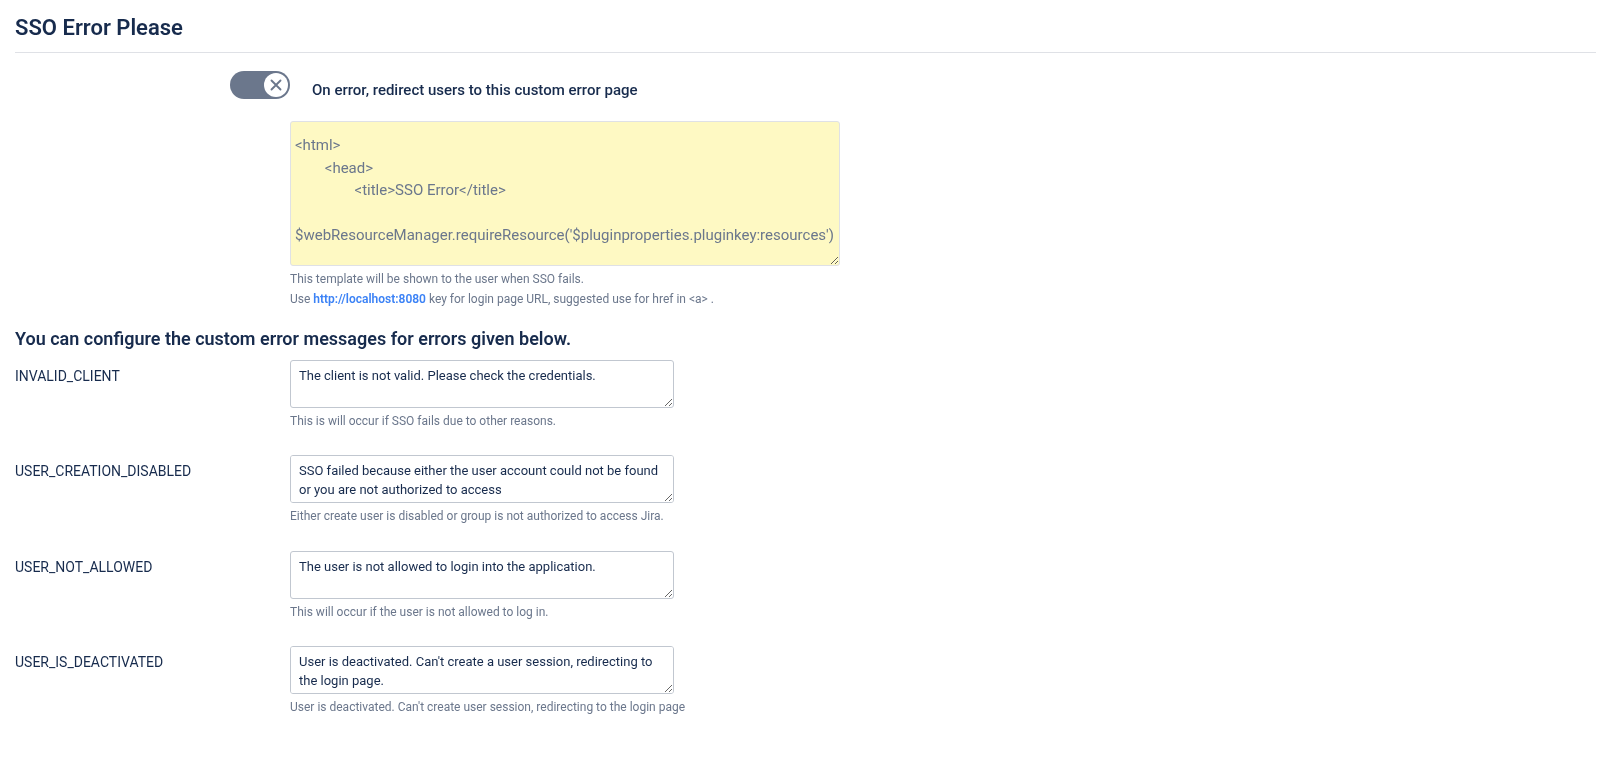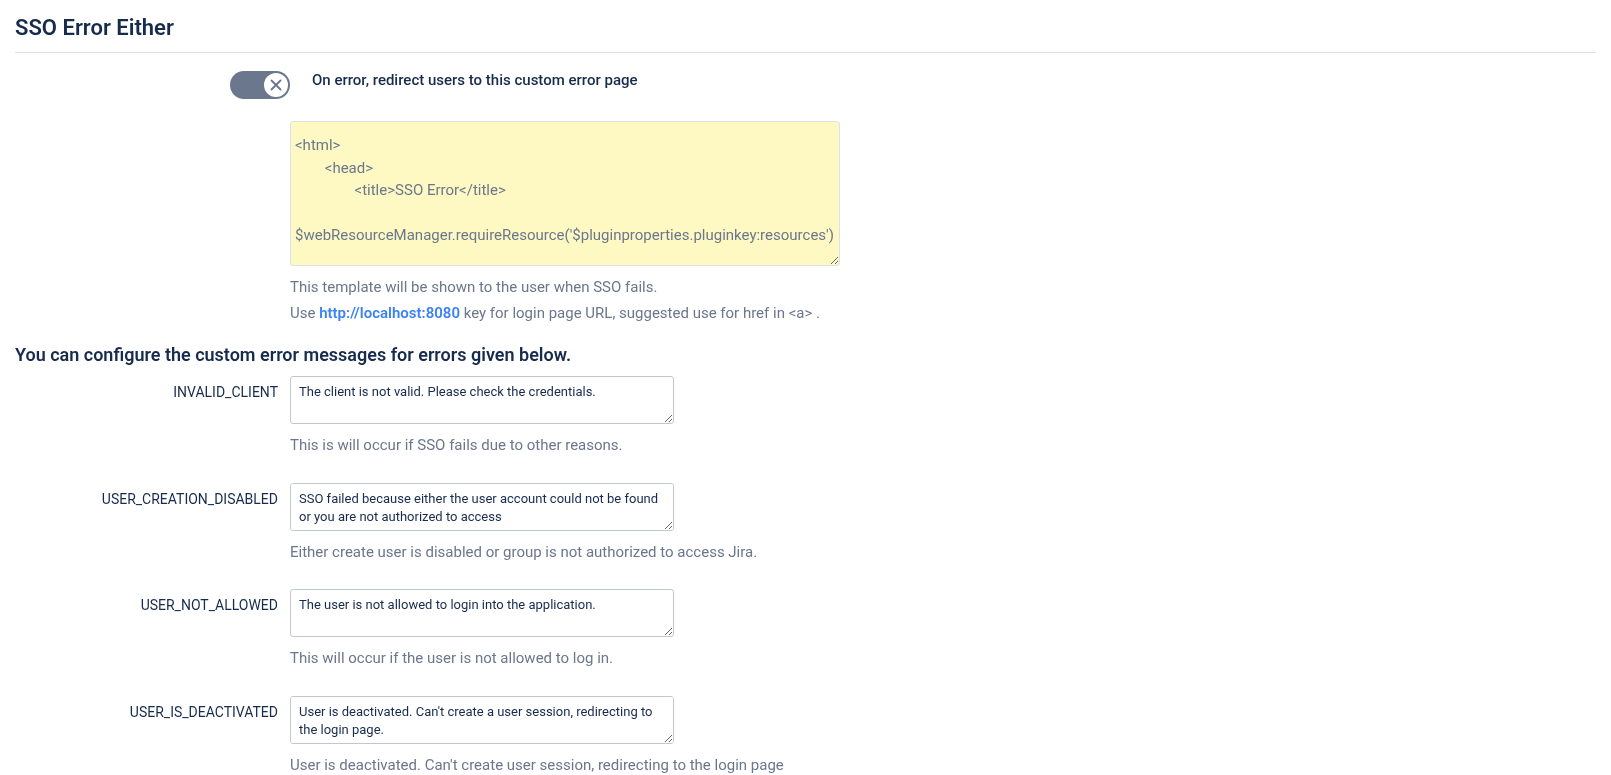--- a/index.html
+++ b/index.html
@@ -28,32 +28,32 @@
       margin: 18px 0 11px 0;
     }
     .form-row {
       display: flex;
       align-items: flex-start;
       margin-bottom: 4px;
     }
     .form-label-col {
       width: 275px;
       flex-shrink: 0;
-      text-align: right;
+      text-align: left;
       padding-right: 12px;
       padding-top: 8px;
       font-size: 14px;
       color: #172b4d;
     }
     .form-field-col {
       flex: 1;
     }
     .toggle-row {
       display: flex;
-      align-items: flex-start;
+      align-items: flex-end;
       margin-bottom: 22px;
     }
     .toggle-label-col {
       width: 275px;
       flex-shrink: 0;
       padding-right: 0;
       display: flex;
       justify-content: flex-end;
     }
     .toggle-switch {
@@ -92,23 +92,22 @@
       border-radius: 3px;
       padding: 12px 4px;
       font-family: inherit;
       font-size: 15px;
       color: #6b778c;
       line-height: 1.5;
       resize: both;
       overflow-y: scroll;
     }
     .help-text {
-      font-size: 15px;
+      font-size: 12px;
       color: #6b778c;
-      margin-top: 6px;
       line-height: 1.7;
     }
     .help-text b { color: #3b82f6; font-weight: 600; }
     .small-textarea {
       width: 384px;
       height: 48px;
       border: 1px solid #c1c7d0;
       border-radius: 3px;
       padding: 6px 8px;
       font-family: inherit;
@@ -118,21 +117,21 @@
       resize: both;
       overflow-y: scroll;
     }
     .field-group {
       margin-bottom: 24px;
     }
   </style>
 </head>
 <body>
 
-<h1 class="page-title">SSO Error Either</h1>
+<h1 class="page-title">SSO Error Please</h1>
 <hr class="divider">
 
 <div class="toggle-row">
   <div class="toggle-label-col">
     <div class="toggle-switch">
       <div class="toggle-knob">
         <svg viewBox="0 0 16 16">
           <path d="M2 2 L14 14 M14 2 L2 14" stroke="#6b778c" stroke-width="2.5" fill="none" stroke-linecap="round"></path>
         </svg>
       </div>

